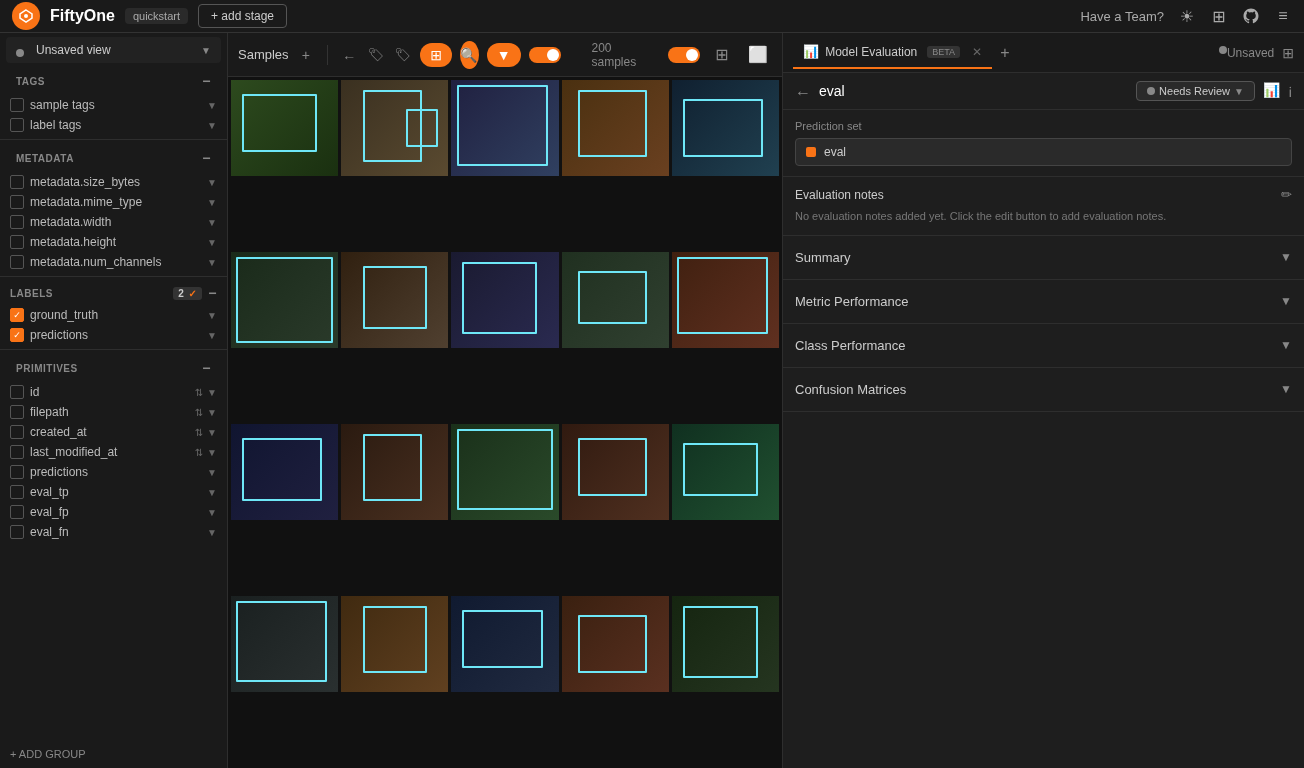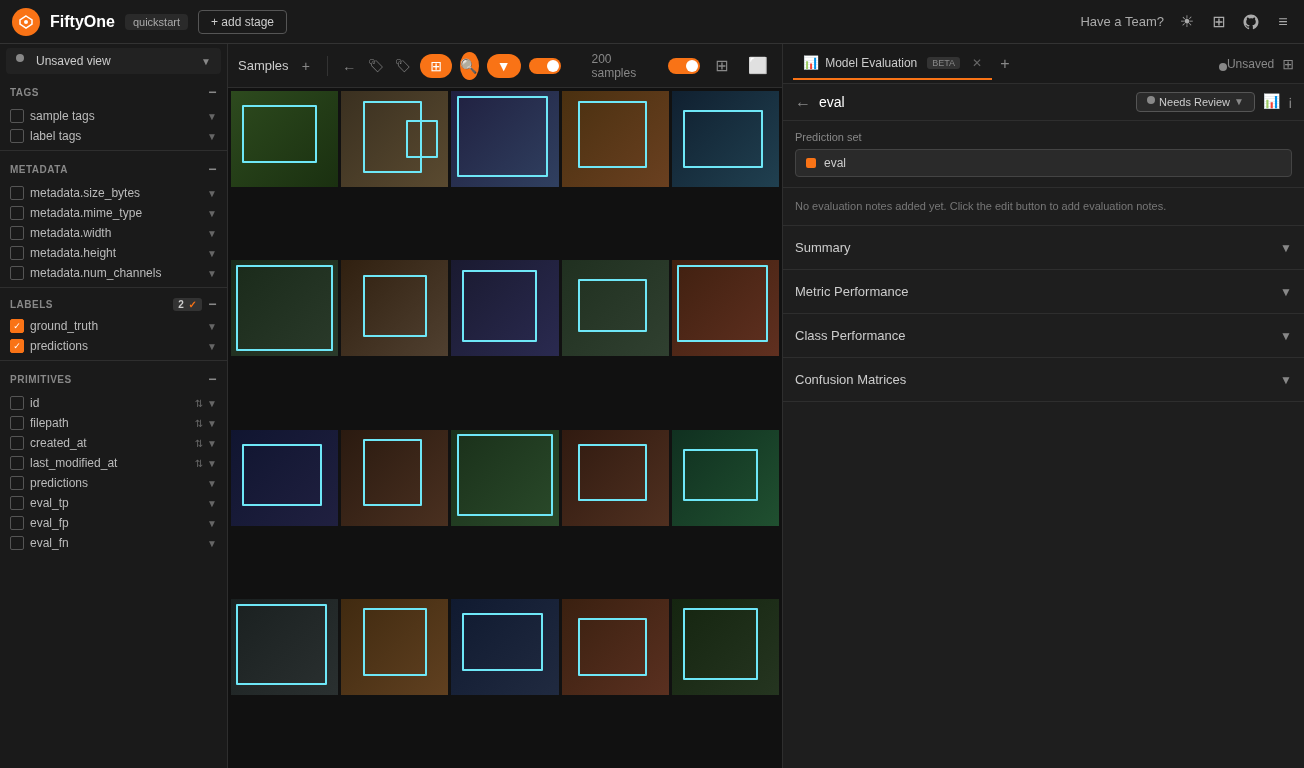--- a/index.html
+++ b/index.html
@@ -1,40 +1,40 @@
 <!DOCTYPE html>
 <html><head>
   <meta charset="utf-8">
   <style>
     * { box-sizing: border-box; margin: 0; padding: 0; }
     body { background: #1a1a1a; color: #ccc; font-family: 'Segoe UI', Arial, sans-serif; font-size: 12px; overflow: hidden; width: 1304px; height: 768px; display: flex; flex-direction: column; }
 
     
-    .topbar { height: 44px; background: #1a1a1a; display: flex; align-items: center; padding: 0 12px; gap: 10px; border-bottom: 1px solid #333; flex-shrink: 0; }
+    .topbar { height: 33px; background: #1a1a1a; display: flex; align-items: center; padding: 0 12px; gap: 10px; border-bottom: 1px solid #333; flex-shrink: 0; }
     .logo-icon { width: 28px; height: 28px; background: #f97316; border-radius: 50%; display: flex; align-items: center; justify-content: center; color: white; font-weight: bold; font-size: 14px; }
     .app-title { color: white; font-size: 16px; font-weight: 600; }
     .quickstart-badge { background: #2a2a2a; color: #aaa; font-size: 11px; padding: 2px 8px; border-radius: 4px; }
     .add-stage-btn { background: transparent; border: 1px solid #555; color: #ccc; padding: 4px 12px; border-radius: 4px; font-size: 12px; cursor: pointer; display: flex; align-items: center; gap: 4px; }
     .topbar-right { margin-left: auto; display: flex; align-items: center; gap: 14px; color: #aaa; font-size: 13px; }
     .topbar-icon { width: 18px; height: 18px; cursor: pointer; color: #aaa; font-size: 16px; display: flex; align-items: center; justify-content: center; }
 
     
     .main-layout { display: flex; flex: 1; overflow: hidden; }
 
     
     .sidebar { width: 228px; background: #1a1a1a; border-right: 1px solid #2e2e2e; display: flex; flex-direction: column; overflow-y: auto; flex-shrink: 0; }
     .sidebar::-webkit-scrollbar { width: 4px; }
     .sidebar::-webkit-scrollbar-thumb { background: #444; border-radius: 2px; }
 
-    .sidebar-section-header { display: flex; align-items: center; justify-content: space-between; padding: 6px 10px; font-size: 10px; font-weight: 600; color: #888; text-transform: uppercase; letter-spacing: 0.5px; }
+    .sidebar-section-header { display: flex; align-items: center; justify-content: space-between; padding: 6px 16px; font-size: 10px; font-weight: 600; color: #888; text-transform: uppercase; letter-spacing: 0.5px; }
     .sidebar-section-header .section-icons { display: flex; align-items: center; gap: 6px; color: #888; }
 
     .saved-view-bar { display: flex; align-items: center; justify-content: space-between; padding: 6px 10px; background: #222; margin: 4px 6px; border-radius: 4px; }
     .saved-view-dot { width: 8px; height: 8px; background: #888; border-radius: 50%; margin-right: 6px; }
-    .saved-view-label { color: #ccc; font-size: 12px; display: flex; align-items: flex-start; gap: 6px; }
+    .saved-view-label { color: #ccc; font-size: 12px; display: flex; align-items: flex-end; gap: 6px; }
 
     .filter-bar { display: flex; align-items: center; padding: 4px 10px; gap: 6px; color: #888; font-size: 11px; font-weight: 600; text-transform: uppercase; letter-spacing: 0.5px; }
     .filter-icons { margin-left: auto; display: flex; gap: 8px; }
 
     .sidebar-item { display: flex; align-items: center; padding: 3px 10px; gap: 6px; cursor: pointer; color: #bbb; font-size: 12px; }
     .sidebar-item .checkbox { width: 14px; height: 14px; border: 1px solid #555; border-radius: 2px; flex-shrink: 0; display: flex; align-items: center; justify-content: center; }
     .sidebar-item .checkbox.checked { background: #f97316; border-color: #f97316; }
     .sidebar-item .checkbox.checked::after { content: '✓'; color: white; font-size: 9px; }
     .sidebar-item .chevron { margin-left: auto; color: #666; font-size: 10px; }
     .sidebar-item .item-icons { margin-left: auto; display: flex; gap: 4px; color: #666; font-size: 10px; }
@@ -71,49 +71,49 @@
     .fake-img { width: 100%; height: 100px; display: flex; align-items: center; justify-content: center; position: relative; overflow: hidden; }
 
     
     .right-panel { width: 522px; background: #1e1e1e; border-left: 1px solid #2e2e2e; display: flex; flex-direction: column; overflow: hidden; flex-shrink: 0; }
     .panel-tabs-bar { display: flex; align-items: center; padding: 0 10px; background: #1a1a1a; border-bottom: 1px solid #2e2e2e; height: 40px; gap: 8px; }
     .panel-tab { display: flex; align-items: center; gap: 6px; padding: 8px 10px; color: #888; font-size: 12px; cursor: pointer; border-bottom: 2px solid transparent; }
     .panel-tab.active { color: #ccc; border-bottom-color: #f97316; }
     .panel-tab-close { margin-left: 6px; color: #666; cursor: pointer; font-size: 12px; }
     .panel-tab-add { color: #888; cursor: pointer; font-size: 16px; }
 
-    .panel-unsaved { margin-left: auto; display: flex; align-items: flex-end; gap: 0; color: #888; font-size: 12px; }
+    .panel-unsaved { margin-left: auto; display: flex; align-items: flex-start; gap: 0; color: #888; font-size: 12px; }
     .unsaved-dot { width: 8px; height: 8px; background: #888; border-radius: 50%; }
     .grid-view-icon { color: #888; font-size: 14px; cursor: pointer; }
 
     
     .eval-header { display: flex; align-items: center; padding: 8px 12px; gap: 8px; border-bottom: 1px solid #2e2e2e; }
     .back-btn { color: #888; cursor: pointer; font-size: 16px; }
     .eval-title { color: white; font-size: 14px; font-weight: 500; flex: 1; }
-    .needs-review-badge { background: #2a2a2a; border: 1px solid #555; color: #ccc; font-size: 11px; padding: 3px 10px; border-radius: 4px; display: flex; align-items: flex-start; gap: 4px; cursor: pointer; }
+    .needs-review-badge { background: #2a2a2a; border: 1px solid #555; color: #ccc; font-size: 11px; padding: 3px 10px; border-radius: 4px; display: flex; align-items: center; gap: 4px; cursor: pointer; }
     .badge-dot { width: 8px; height: 8px; background: #888; border-radius: 50%; }
     .eval-header-icons { display: flex; gap: 8px; color: #888; }
     .eval-header-icon { cursor: pointer; font-size: 14px; color: #888; }
 
     .eval-fields { display: flex; padding: 10px 12px; gap: 16px; border-bottom: 1px solid #2e2e2e; }
     .eval-field { flex: 1; }
     .eval-field-label { color: #888; font-size: 11px; margin-bottom: 6px; }
     .eval-field-value { background: #2a2a2a; border: 1px solid #444; border-radius: 4px; padding: 6px 10px; color: #ccc; font-size: 12px; display: flex; align-items: center; gap: 8px; }
     .field-color-dot { width: 10px; height: 10px; background: #f97316; border-radius: 2px; flex-shrink: 0; }
     .compare-field { flex: 1.2; }
     .compare-text { color: #888; font-size: 11px; padding-top: 6px; }
 
     .eval-notes-section { padding: 10px 12px; border-bottom: 1px solid #2e2e2e; }
     .eval-notes-header { display: flex; align-items: center; justify-content: space-between; margin-bottom: 6px; }
     .eval-notes-title { color: #ccc; font-size: 12px; font-weight: 500; }
     .edit-icon { color: #888; cursor: pointer; font-size: 13px; }
     .eval-notes-text { color: #777; font-size: 11px; line-height: 1.5; }
 
     .accordion-section { border-bottom: 1px solid #2e2e2e; }
-    .accordion-header { display: flex; align-items: flex-end; justify-content: space-between; padding: 14px 12px; cursor: pointer; }
+    .accordion-header { display: flex; align-items: flex-start; justify-content: space-between; padding: 14px 12px; cursor: pointer; }
     .accordion-title { color: #ccc; font-size: 13px; font-weight: 500; }
     .accordion-chevron { color: #888; font-size: 12px; }
 
     .bbox-overlay { position: absolute; border: 2px solid #6ee7f7; border-radius: 1px; }
 
     .beta-badge { font-size: 9px; background: #333; color: #888; padding: 1px 5px; border-radius: 3px; margin-left: 4px; }
   </style>
 </head>
 <body>
 
@@ -283,20 +283,23 @@
       <div class="checkbox"></div>
       <span>eval_fp</span>
       <span class="chevron">▼</span>
     </div>
     <div class="sidebar-item">
       <div class="checkbox"></div>
       <span>eval_fn</span>
       <span class="chevron">▼</span>
     </div>
 
+    <div class="add-group-btn">
+      <span>+ ADD GROUP</span>
+    </div>
   </div>
 
   <div style="flex:1; display:flex; overflow:hidden;">
 
     <div class="content-area">
 
       <div class="samples-toolbar">
         <span class="samples-label">Samples</span>
         <button class="toolbar-btn">+</button>
         <div style="width:1px;height:20px;background:#333;margin:0 4px;"></div>
@@ -465,20 +468,24 @@
         <div class="eval-field">
           <div class="eval-field-label">Prediction set</div>
           <div class="eval-field-value">
             <div class="field-color-dot"></div>
             <span>eval</span>
           </div>
         </div>
       </div>
 
       <div class="eval-notes-section">
+        <div class="eval-notes-header">
+          <span class="eval-notes-title">Evaluation notes</span>
+          <span class="edit-icon">✏</span>
+        </div>
         <div class="eval-notes-text">No evaluation notes added yet. Click the edit button to add evaluation notes.</div>
       </div>
 
       <div class="accordion-section">
         <div class="accordion-header">
           <span class="accordion-title">Summary</span>
           <span class="accordion-chevron">▼</span>
         </div>
       </div>
 

